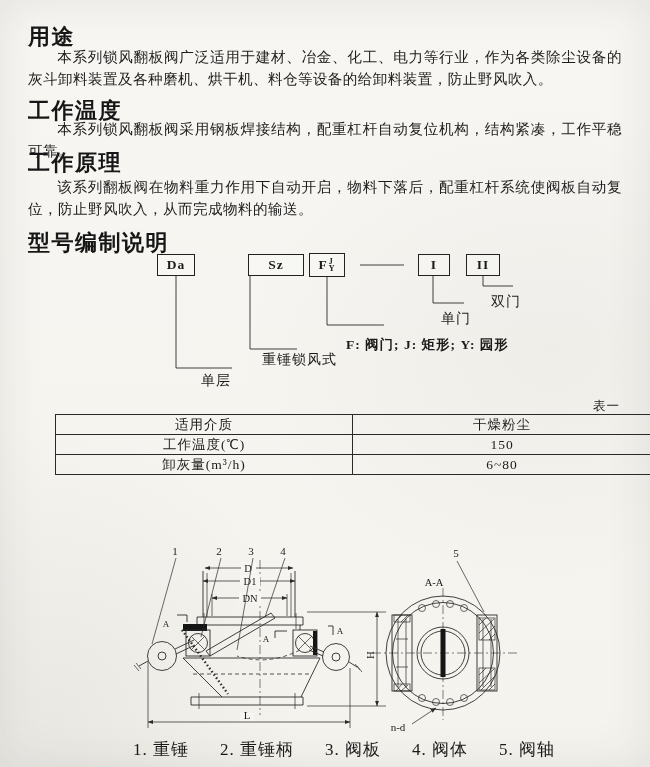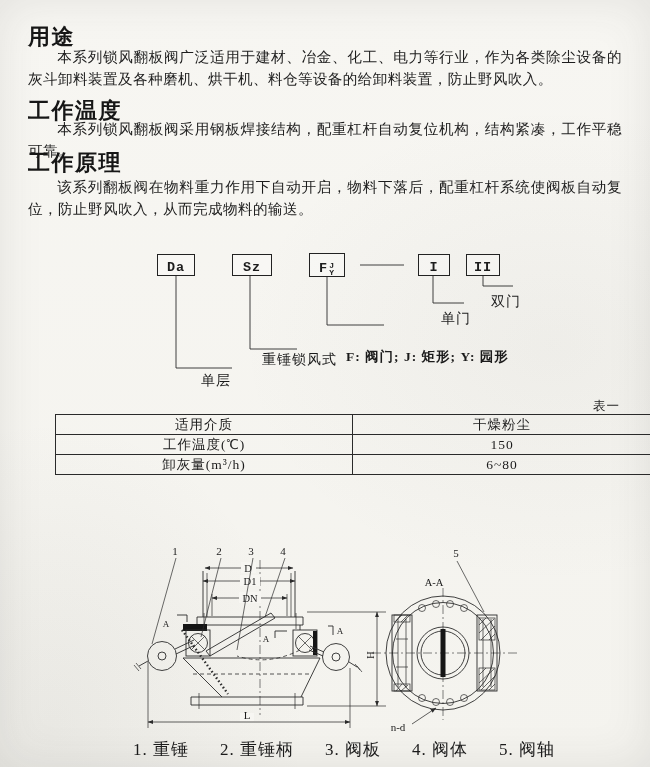--- a/index.html
+++ b/index.html
@@ -20,22 +20,22 @@
     font-size:22px;font-weight:bold;letter-spacing:1.5px;color:#161616;text-align:right;
   }
   .body-p{
     position:absolute;left:28px;width:594px;margin:0;
     font-size:14.6px;line-height:22px;letter-spacing:.4px;
     text-indent:2em;color:#1d1d1d;text-align:justify;
   }
   
   .mbox{
     position:absolute;box-sizing:border-box;border:1.3px solid #222;
-    display:flex;align-items:flex-end;justify-content:center;
-    font-family:Liberation Mono, monospace;font-weight:bold;font-size:13.5px;
+    display:flex;align-items:center;justify-content:center;
+    font-family:Liberation Serif, serif;font-weight:bold;font-size:13.5px;
     letter-spacing:1px;background:rgba(255,255,255,.25);
   }
   .fstack{display:inline-flex;flex-direction:column;line-height:7px;font-size:8px;margin-left:1px;}
   .dlabel{position:absolute;font-size:14px;letter-spacing:1px;color:#1b1b1b;white-space:nowrap;}
   .dlabel.bold{font-weight:bold;font-size:13.5px;}
   
   .perf{
     position:absolute;left:46px;top:414px;width:597px;border-collapse:collapse;
     font-size:13.5px;table-layout:fixed;margin-left:9px;
   }
@@ -74,53 +74,54 @@
 
   <h2 class="h" style="top:22px">用途</h2>
   <p class="body-p" style="top:46px">本系列锁风翻板阀广泛适用于建材、冶金、化工、电力等行业，作为各类除尘设备的灰斗卸料装置及各种磨机、烘干机、料仓等设备的给卸料装置，防止野风吹入。</p>
 
   <h2 class="h" style="top:96px">工作温度</h2>
   <p class="body-p" style="top:118px">本系列锁风翻板阀采用钢板焊接结构，配重杠杆自动复位机构，结构紧凑，工作平稳可靠。</p>
 
   <h2 class="h" style="top:148px">工作原理</h2>
   <p class="body-p" style="top:176px">该系列翻板阀在物料重力作用下自动开启，物料下落后，配重杠杆系统使阀板自动复位，防止野风吹入，从而完成物料的输送。</p>
 
+  <h2 class="h" style="top:228px">型号编制说明</h2>
 
   <svg style="top:250px" width="650" height="145" viewBox="0 0 650 145">
     <path class="ln" d="M176,26 V118 H232"></path>
     <path class="ln" d="M250,26 V99 H297"></path>
     <path class="ln" d="M327,27 V75 H384"></path>
     <line class="ln" x1="360" y1="15" x2="404" y2="15"></line>
     <path class="ln" d="M433,26 V53 H464"></path>
     <path class="ln" d="M483,26 V36 H513"></path>
   </svg>
 
   <div class="mbox" style="left:157px;top:254px;width:38px;height:22px">
       <span>Da</span>
     </div>
-  <div class="mbox" style="left:232px;top:254px;width:40px;height:22px">
+  <div class="mbox" style="left:248px;top:254px;width:56px;height:22px">
       <span>Sz</span>
     </div>
   <div class="mbox" style="left:309px;top:253px;width:36px;height:24px">
     <span>F</span>
     <span class="fstack">
       <span>J</span>
       <span>Y</span>
     </span>
   </div>
   <div class="mbox" style="left:418px;top:254px;width:32px;height:22px">
       <span>I</span>
     </div>
   <div class="mbox" style="left:466px;top:254px;width:34px;height:22px">
       <span>II</span>
     </div>
 
   <span class="dlabel" style="left:491px;top:293px">双门</span>
   <span class="dlabel" style="left:441px;top:310px">单门</span>
-  <span class="dlabel bold" style="left:346px;top:348px">F: 阀门; J: 矩形; Y: 园形</span>
+  <span class="dlabel bold" style="left:346px;top:336px">F: 阀门; J: 矩形; Y: 园形</span>
   <span class="dlabel" style="left:262px;top:351px">重锤锁风式</span>
   <span class="dlabel" style="left:201px;top:372px">单层</span>
 
   <span class="tnote" style="left:593px;top:398px">表一</span>
 
   <table class="perf">
     <tbody>
       <tr>
         <td style="width:49.7%">适用介质</td>
         <td>干燥粉尘</td>

